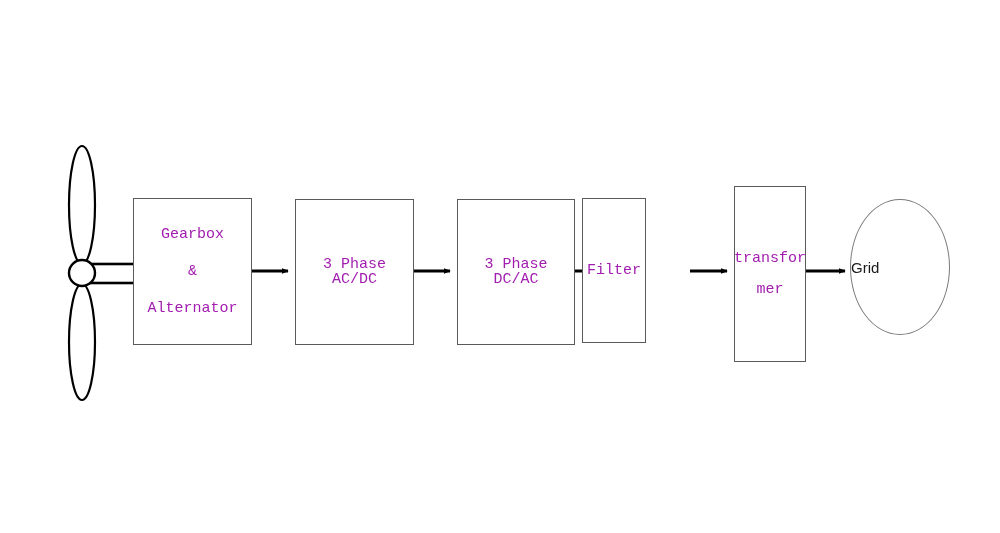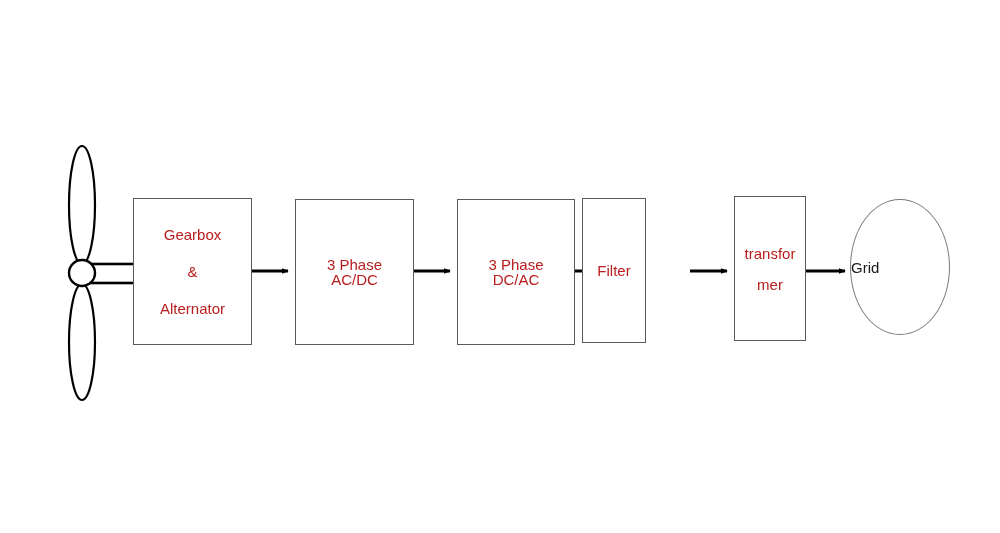--- a/index.html
+++ b/index.html
@@ -28,38 +28,38 @@
   .block {
     position: absolute;
     box-sizing: border-box;
     border: 1px solid #5a5a5a;
     background: #ffffff;
     display: flex;
     flex-direction: column;
     align-items: center;
     justify-content: center;
     text-align: center;
-    color: #b91c1c;
-    font-family: Liberation Sans, sans-serif;
+    color: #a21caf;
+    font-family: Liberation Mono, monospace;
     font-size: 15px;
     line-height: 1.0;
   }
   .block .line {
     display: block;
     white-space: nowrap;
   }
   .block.gap-lg .line + .line { margin-top: 22px; }
   .block.gap-md .line + .line { }
   .block.gap-sm .line + .line { margin-top: 16px; }
 
   #block-gearbox   { left: 133px; top: 198px; width: 119px; height: 147px; }
   #block-acdc      { left: 295px; top: 199px; width: 119px; height: 146px; }
   #block-dcac      { left: 457px; top: 199px; width: 118px; height: 146px; }
   #block-filter    { left: 582px; top: 198px; width: 64px;  height: 145px; }
-  #block-transformer { left: 734px; top: 196px; width: 72px; height: 145px; }
+  #block-transformer { left: 734px; top: 186px; width: 72px; height: 176px; }
 
   #node-grid {
     position: absolute;
     left: 850px;
     top: 199px;
     width: 100px;
     height: 136px;
     box-sizing: border-box;
     border: 1px solid #7a7a7a;
     border-radius: 50%;

